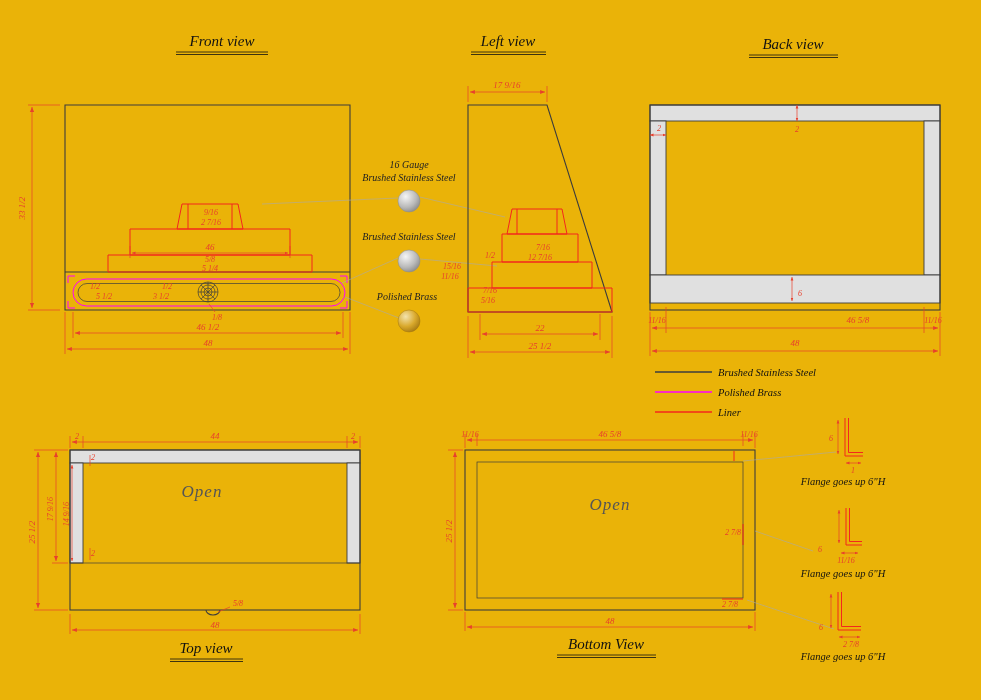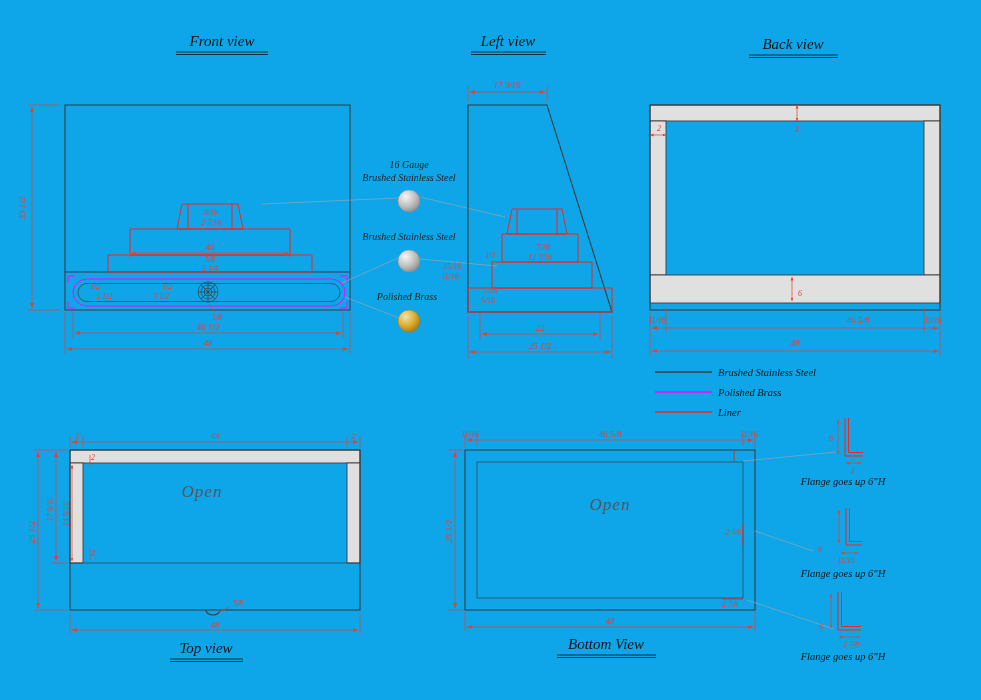--- a/index.html
+++ b/index.html
@@ -1,16 +1,16 @@
 <!DOCTYPE html>
 <html><head>
 <meta charset="utf-8">
 <style>
   html,body { margin:0; padding:0; background:#fff; }
-  .canvas { position:relative; width:981px; height:700px; background:#0ea5e9; overflow:hidden; }
+  .canvas { position:relative; width:981px; height:700px; background:#eab308; overflow:hidden; }
   svg { display:block; }
   svg text { font-family:"Liberation Serif", serif; font-style:italic; }
   .ttl    { fill:#111; font-size:15px; text-anchor:middle; }
   .dim    { fill:#e8402d; font-size:9px;  text-anchor:middle; }
   .dim-s  { fill:#e8402d; font-size:8px;  text-anchor:middle; }
   .note   { fill:#111; font-size:10.5px; text-anchor:middle; }
   .note-l { fill:#111; font-size:10.5px; text-anchor:start; }
   .callout{ fill:#222; font-size:10px; text-anchor:middle; }
   .open-t { fill:#555; font-size:17px; text-anchor:middle; letter-spacing:1px; }
   .blk  { stroke:#3c3c3c; fill:none; stroke-width:1.1; }

